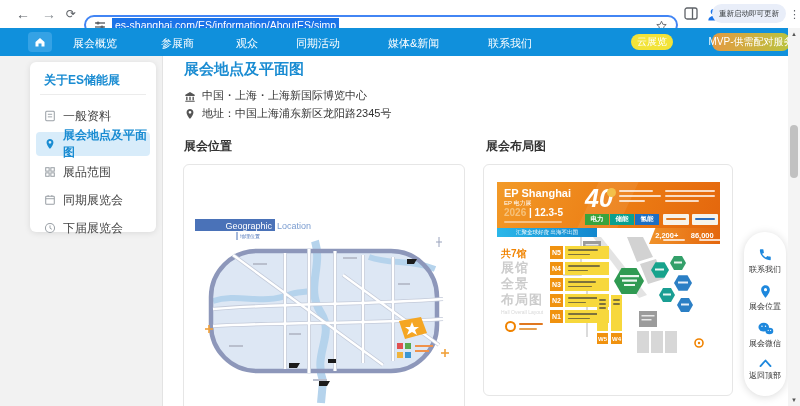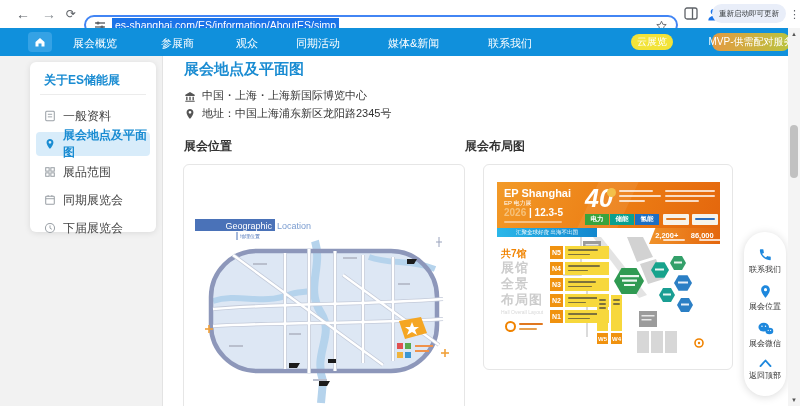--- a/index.html
+++ b/index.html
@@ -34,21 +34,21 @@
   .sb-item .ic { width:12px; height:12px; margin:0 7px 0 8px; flex:0 0 auto; }
   .sb-item.active { background:#d8ecfa; color:#1a8cd2; font-weight:bold; }
 
   .main-title { position:absolute; left:184px; top:60px; font-size:15px; font-weight:bold; color:#1a8cd2; }
   .info-row { position:absolute; left:184px; display:flex; align-items:center; font-size:11px; color:#333; }
   .info-row .ic { width:12px; height:12px; margin-right:6px; }
   .sec-h { position:absolute; top:138px; font-size:12px; font-weight:bold; color:#333; }
 
   .card { position:absolute; background:#fff; border:1px solid #e6e6e6; border-radius:6px; }
   .card.map { left:183px; top:164px; width:282px; height:250px; }
-  .card.poster { left:483px; top:164px; width:250px; height:206px; }
+  .card.poster { left:483px; top:164px; width:250px; height:232px; }
 
   
   .pst { position:absolute; left:13px; top:17px; width:223px; height:172px; background:#fff; overflow:hidden; }
   .pst-head { position:absolute; left:0; top:0; width:223px; height:46px; background:linear-gradient(115deg,#f29a28 0%,#ec7d14 55%,#e4660d 100%); }
   .pst-head:before { content:""; position:absolute; left:90px; top:-10px; width:40px; height:70px; background:rgba(255,255,255,.08); transform:skewX(-25deg); }
   .pst-brand { position:absolute; left:7px; top:5px; color:#fff; font-weight:bold; font-size:11px; }
   .pst-brand-sub { position:absolute; left:7px; top:17px; color:#fff; font-size:6px; }
   .pst-date { position:absolute; left:7px; top:25px; font-size:10px; font-weight:bold; color:#fff; }
   .pst-date .yr { color:#f6c179; }
   .bar { position:absolute; background:rgba(255,255,255,.75); height:2px; border-radius:1px; }
@@ -193,21 +193,21 @@
   </div>
 
   <div class="info-row" style="top:106px;">
     <svg class="ic" viewBox="0 0 14 14">
       <path d="M7 1.2C4.8 1.2 3 3 3 5.2c0 3 4 7.6 4 7.6s4-4.6 4-7.6C11 3 9.2 1.2 7 1.2zm0 5.5a1.6 1.6 0 1 1 0-3.2 1.6 1.6 0 0 1 0 3.2z" fill="#555"></path>
     </svg>
     <span>地址：中国上海浦东新区龙阳路2345号</span>
   </div>
 
   <div class="sec-h" style="left:184px;">展会位置</div>
-  <div class="sec-h" style="left:465px;">展会布局图</div>
+  <div class="sec-h" style="left:486px;">展会布局图</div>
 
   <div class="card map">
     <svg width="262" height="240" viewBox="0 0 262 240" style="position:absolute;left:9px;top:48px;">
 
       <rect x="2" y="6" width="80" height="12" fill="#4a72b8"></rect>
       <text x="79" y="15.5" text-anchor="end" font-size="9" fill="#ffffff">Geographic</text>
       <text x="84" y="15.5" font-size="9" fill="#7a9cd0">Location</text>
       <line x1="44" y1="19" x2="44" y2="27" stroke="#4a72b8" stroke-width="1"></line>
       <text x="47" y="25" font-size="5" fill="#4a72b8">地理位置</text>
 

